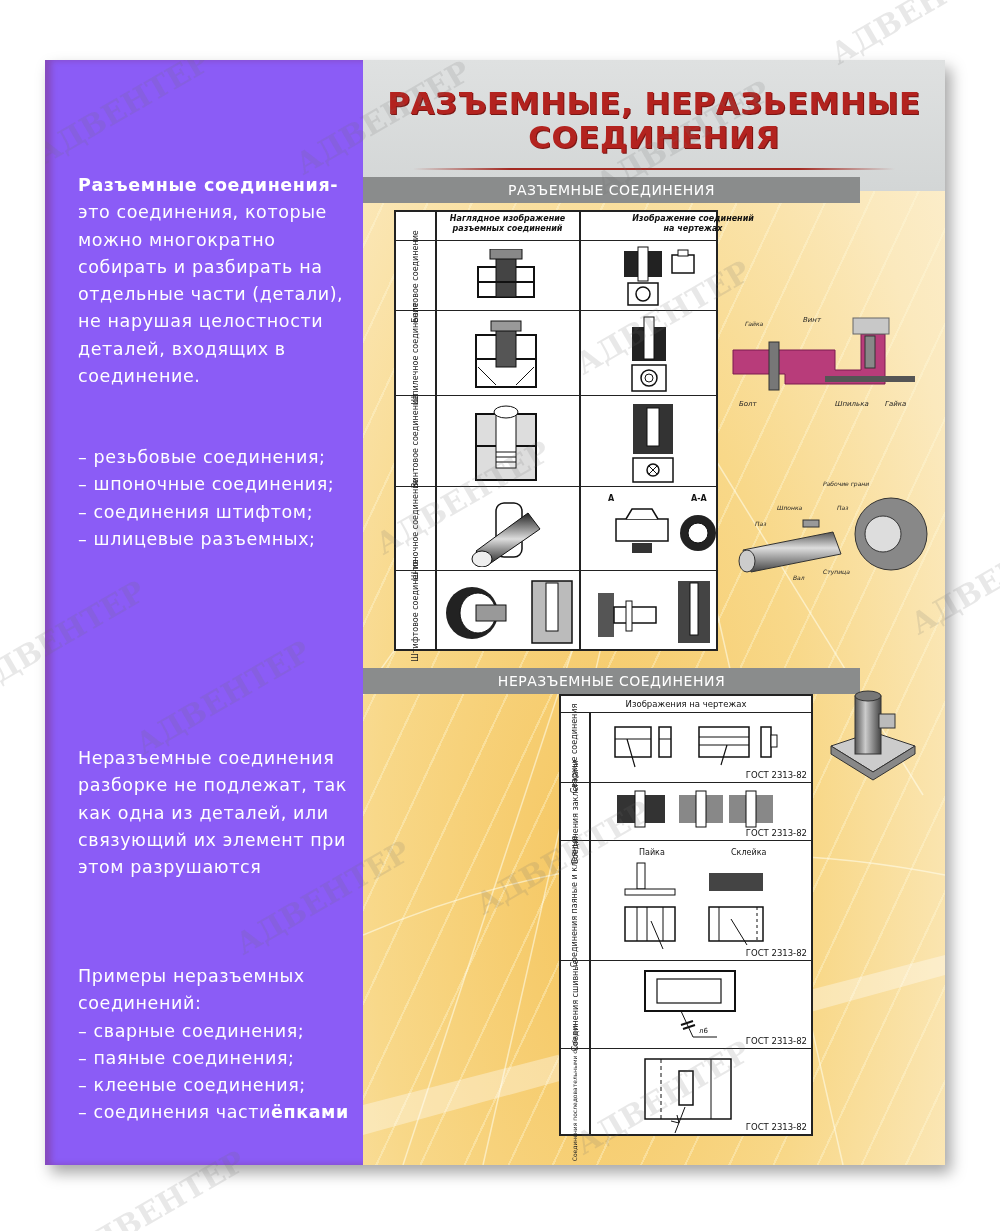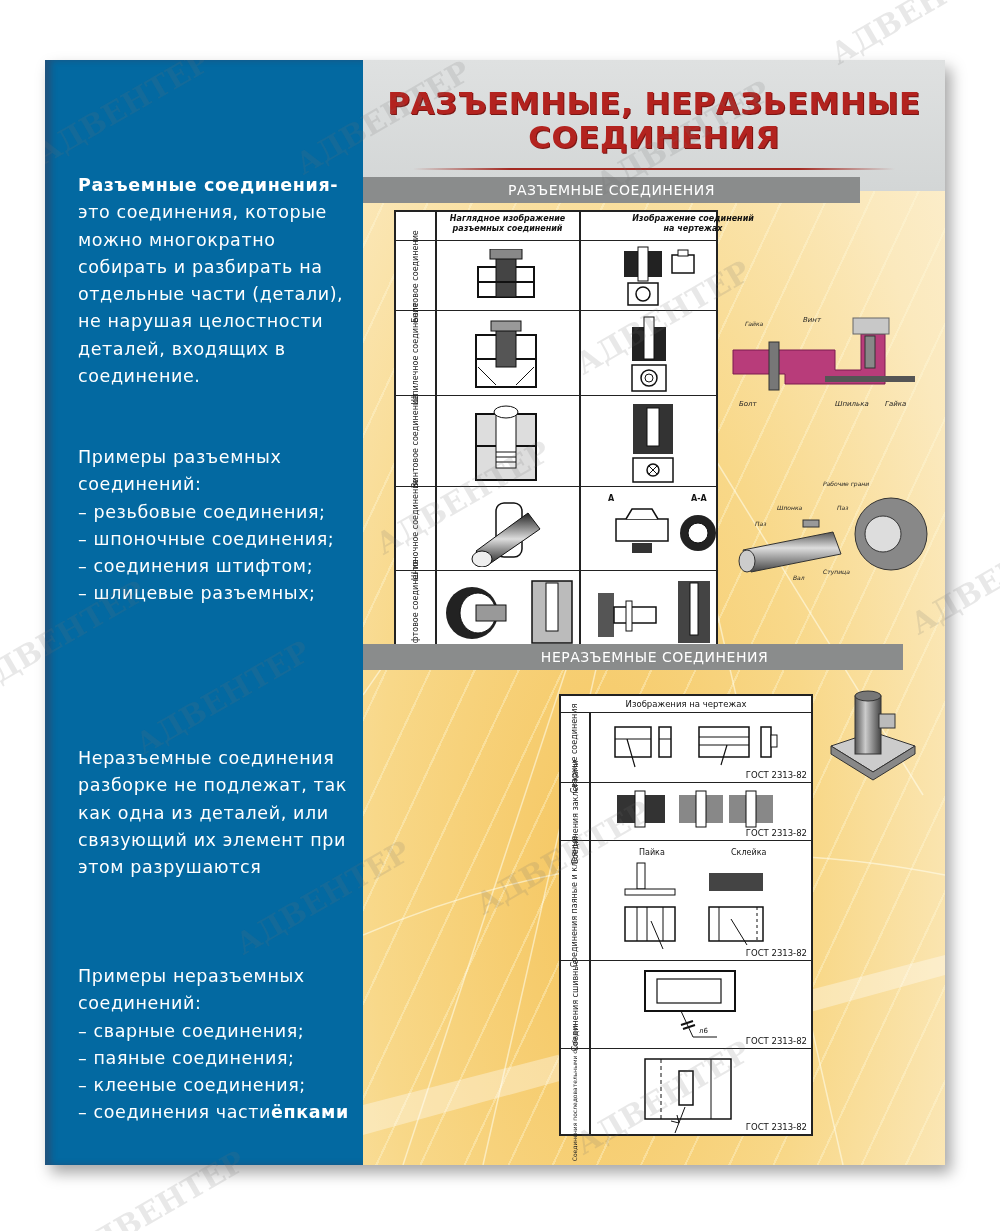--- a/index.html
+++ b/index.html
@@ -1,18 +1,18 @@
 <!DOCTYPE html>
 <html><head>
 <meta charset="utf-8">
 <style>
   html,body{margin:0;padding:0;background:#ffffff;}
   body{width:1000px;height:1231px;position:relative;overflow:hidden;font-family:"DejaVu Sans",sans-serif;}
   .poster{position:absolute;left:45px;top:60px;width:900px;height:1105px;box-shadow:6px 8px 14px rgba(0,0,0,0.35);overflow:hidden;}
-  .left{position:absolute;left:0;top:0;width:318px;height:100%;background:#0369a1;box-shadow:inset 6px 0 6px rgba(120,20,20,0.25);}
+  .left{position:absolute;left:0;top:0;width:318px;height:100%;background:#8b5cf6;box-shadow:inset 6px 0 6px rgba(120,20,20,0.25);}
   .right{position:absolute;left:318px;top:0;width:582px;height:100%;
     background:
       repeating-linear-gradient(115deg, rgba(255,255,255,0) 0 38px, rgba(255,250,220,0.35) 38px 40px),
       radial-gradient(ellipse at 40% 75%, #f5c660 0%, #f8d889 45%, #fbe9bd 80%, #fcefd0 100%);}
   .header{position:absolute;left:0;top:0;width:100%;height:131px;background:linear-gradient(#dfe1e1,#d3d6d6);}
   .title{position:absolute;left:0;right:0;top:26px;text-align:center;font-family:"DejaVu Sans",sans-serif;font-weight:bold;font-size:31px;line-height:34px;color:#b3231f;letter-spacing:0.5px;text-shadow:1px 1px 0 #7a1412;}
   .title-rule{position:absolute;left:50px;right:50px;top:108px;height:2px;background:linear-gradient(90deg,rgba(160,30,30,0),#a32a22 20%,#a32a22 80%,rgba(160,30,30,0));}
   .section-bar{position:absolute;left:0;width:497px;height:26px;background:#8a8c8c;color:#ffffff;text-align:center;font-family:"DejaVu Sans",sans-serif;font-size:14px;line-height:26px;letter-spacing:0.5px;}
   .lt{position:absolute;left:33px;width:280px;color:#ffffff;font-family:"DejaVu Sans",sans-serif;font-size:17.5px;line-height:27.3px;letter-spacing:0.6px;}
   .lt .bold{font-weight:bold;}
@@ -36,21 +36,20 @@
 
 <div class="poster">
 
   <div class="left">
     <div class="lt" style="top:112px;">
       <span class="bold">Разъемные соединения-</span>
       <span>это соединения, которые можно многократно собирать и разбирать на отдельные части (детали), не нарушая целостности деталей, входящих в соединение.</span>
     </div>
 
     <div class="lt" style="top:384px;">
-      <div>Примеры разъемных соединений:</div>
       <div>– резьбовые соединения;</div>
       <div>– шпоночные соединения;</div>
       <div>– соединения штифтом;</div>
       <div>– шлицевые разъемных;</div>
     </div>
 
     <div class="lt" style="top:685px;">Неразъемные соединения разборке не подлежат, так как одна из деталей, или связующий их элемент при этом разрушаются</div>
 
     <div class="lt" style="top:903px;width:300px;">
       <div>Примеры неразъемных соединений:</div>
@@ -230,21 +229,21 @@
       <circle cx="158" cy="62" r="36" fill="#888" stroke="#333"></circle>
       <circle cx="150" cy="62" r="18" fill="#ddd" stroke="#333"></circle>
       <text x="90" y="14" font-size="6" font-style="italic" fill="#222">Рабочие грани</text>
       <text x="44" y="38" font-size="6" font-style="italic" fill="#222">Шпонка</text>
       <text x="22" y="54" font-size="6" font-style="italic" fill="#222">Паз</text>
       <text x="104" y="38" font-size="6" font-style="italic" fill="#222">Паз</text>
       <text x="60" y="108" font-size="6" font-style="italic" fill="#222">Вал</text>
       <text x="90" y="102" font-size="6" font-style="italic" fill="#222">Ступица</text>
     </svg>
 
-    <div class="section-bar" style="top:584px;padding-left:43px;">НЕРАЗЪЕМНЫЕ СОЕДИНЕНИЯ</div>
+    <div class="section-bar" style="top:608px;">НЕРАЗЪЕМНЫЕ СОЕДИНЕНИЯ</div>
 
     <div class="table t2">
       <div class="vline" style="left:28px;top:16px;"></div>
       <div style="position:absolute;left:0;top:0;width:100%;height:16px;text-align:center;font-size:8.5px;line-height:16px;color:#111;">Изображения на чертежах</div>
 
       <div class="row" style="top:16px;height:70px;">
         <div class="rowlabel" style="width:28px;">
             <span>Сварные соединения</span>
           </div>
         <svg class="drawing" style="left:50px;top:8px;" width="180" height="50">

